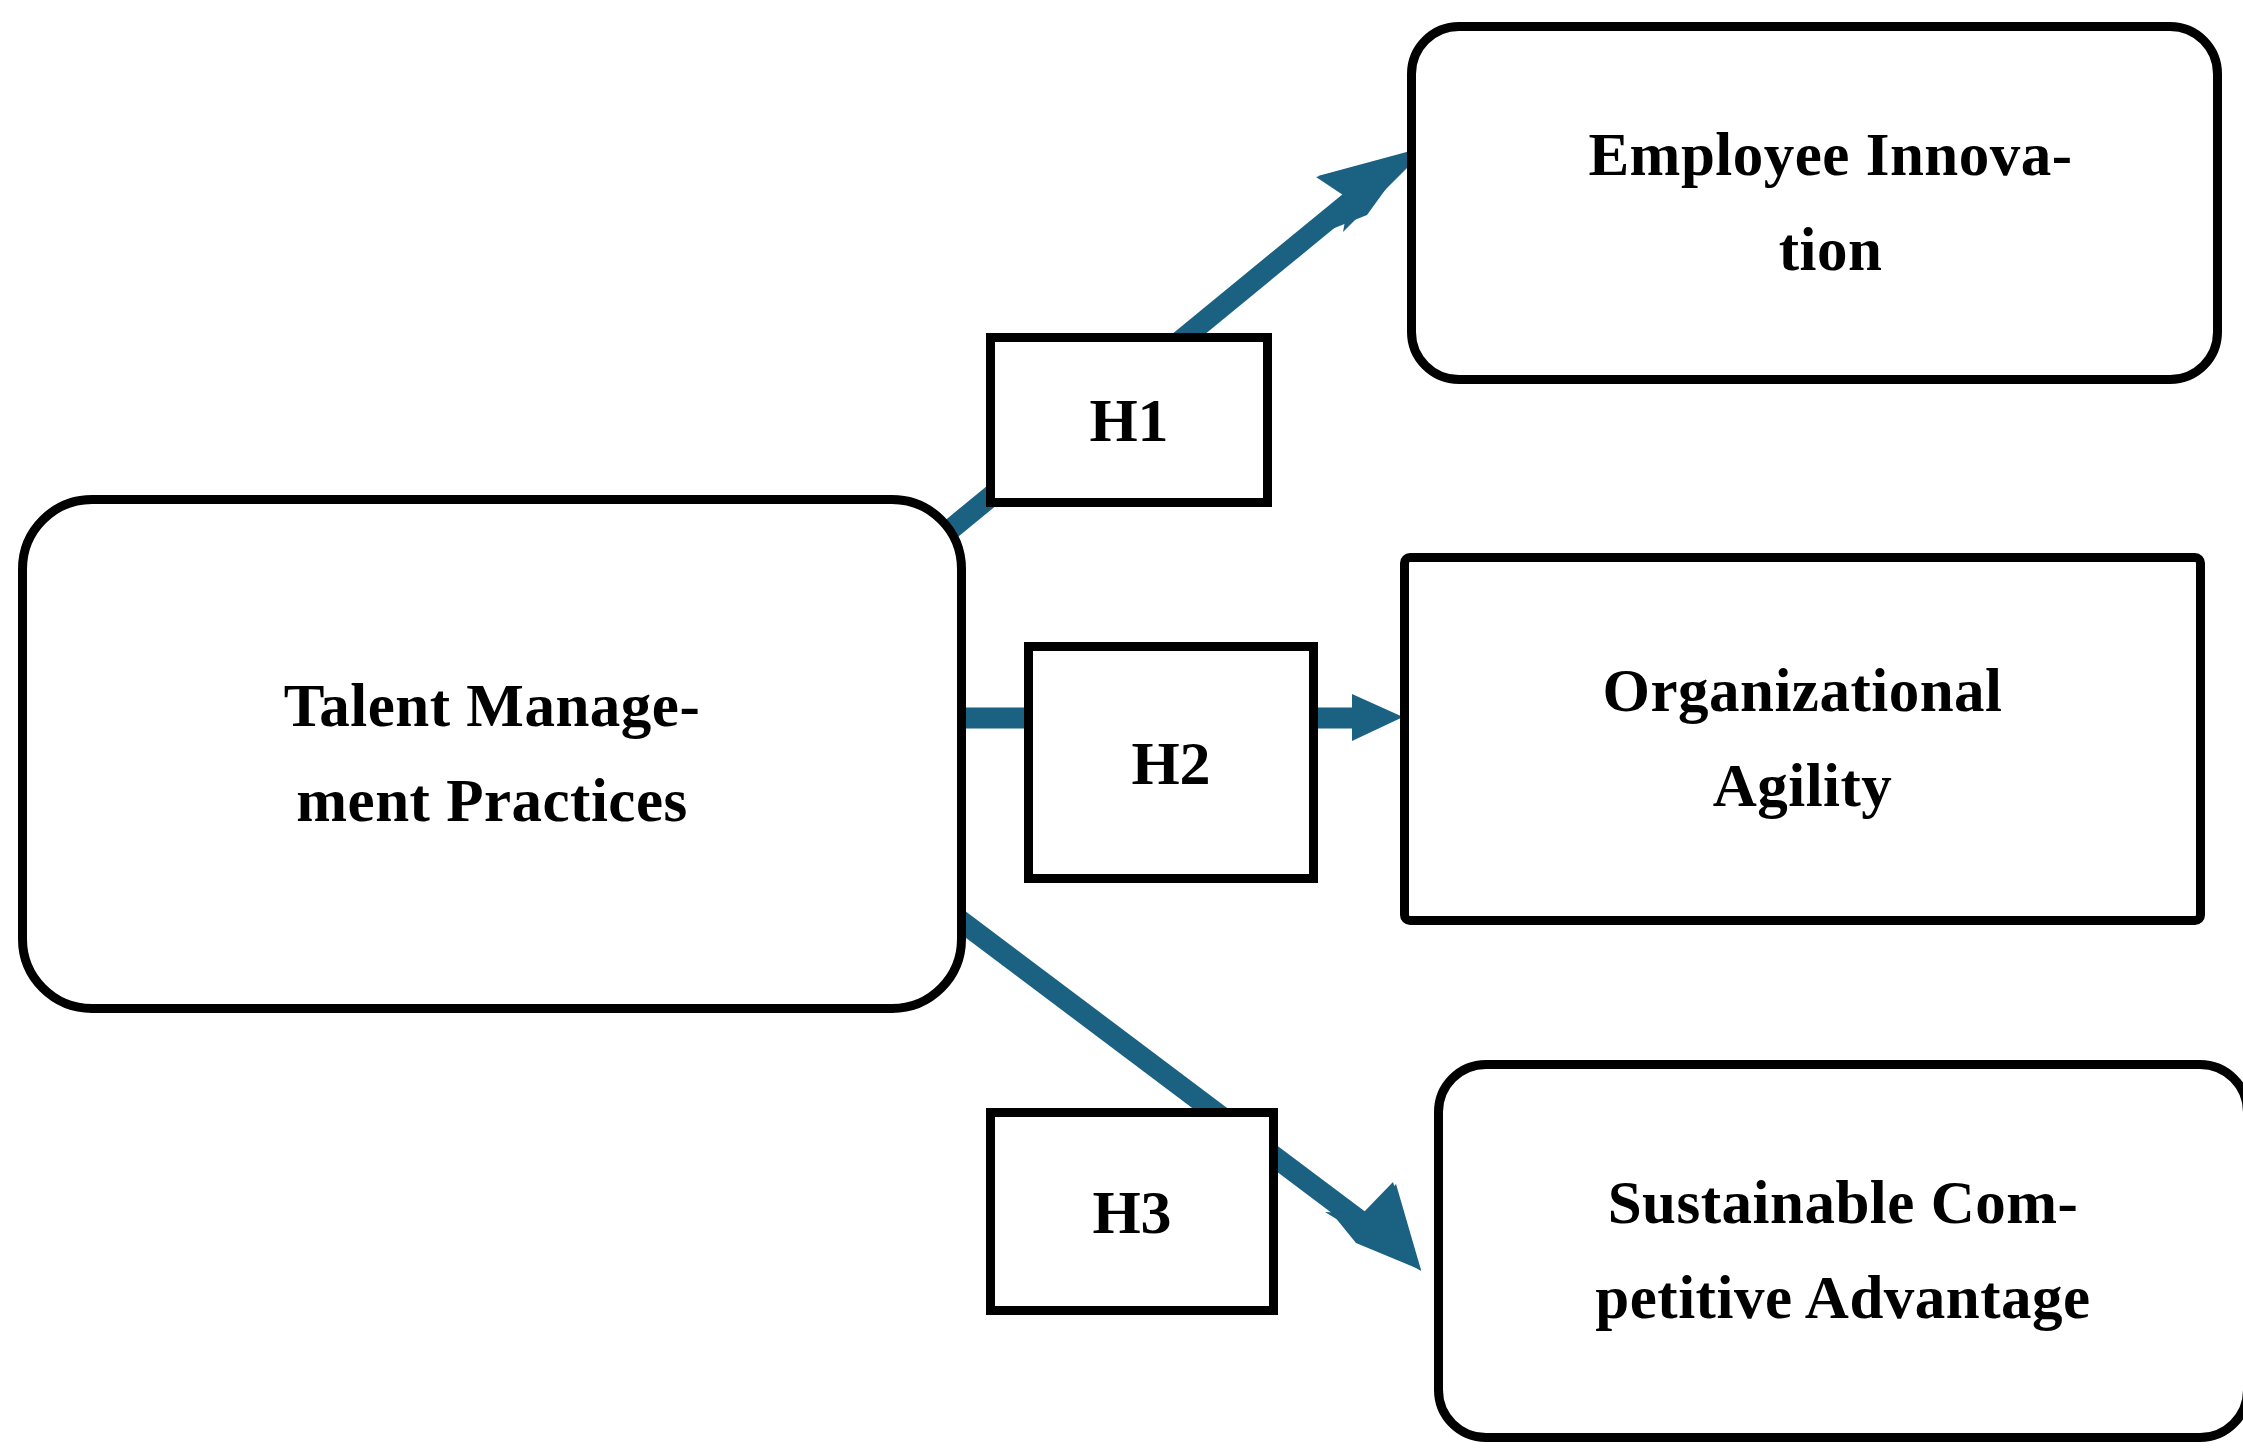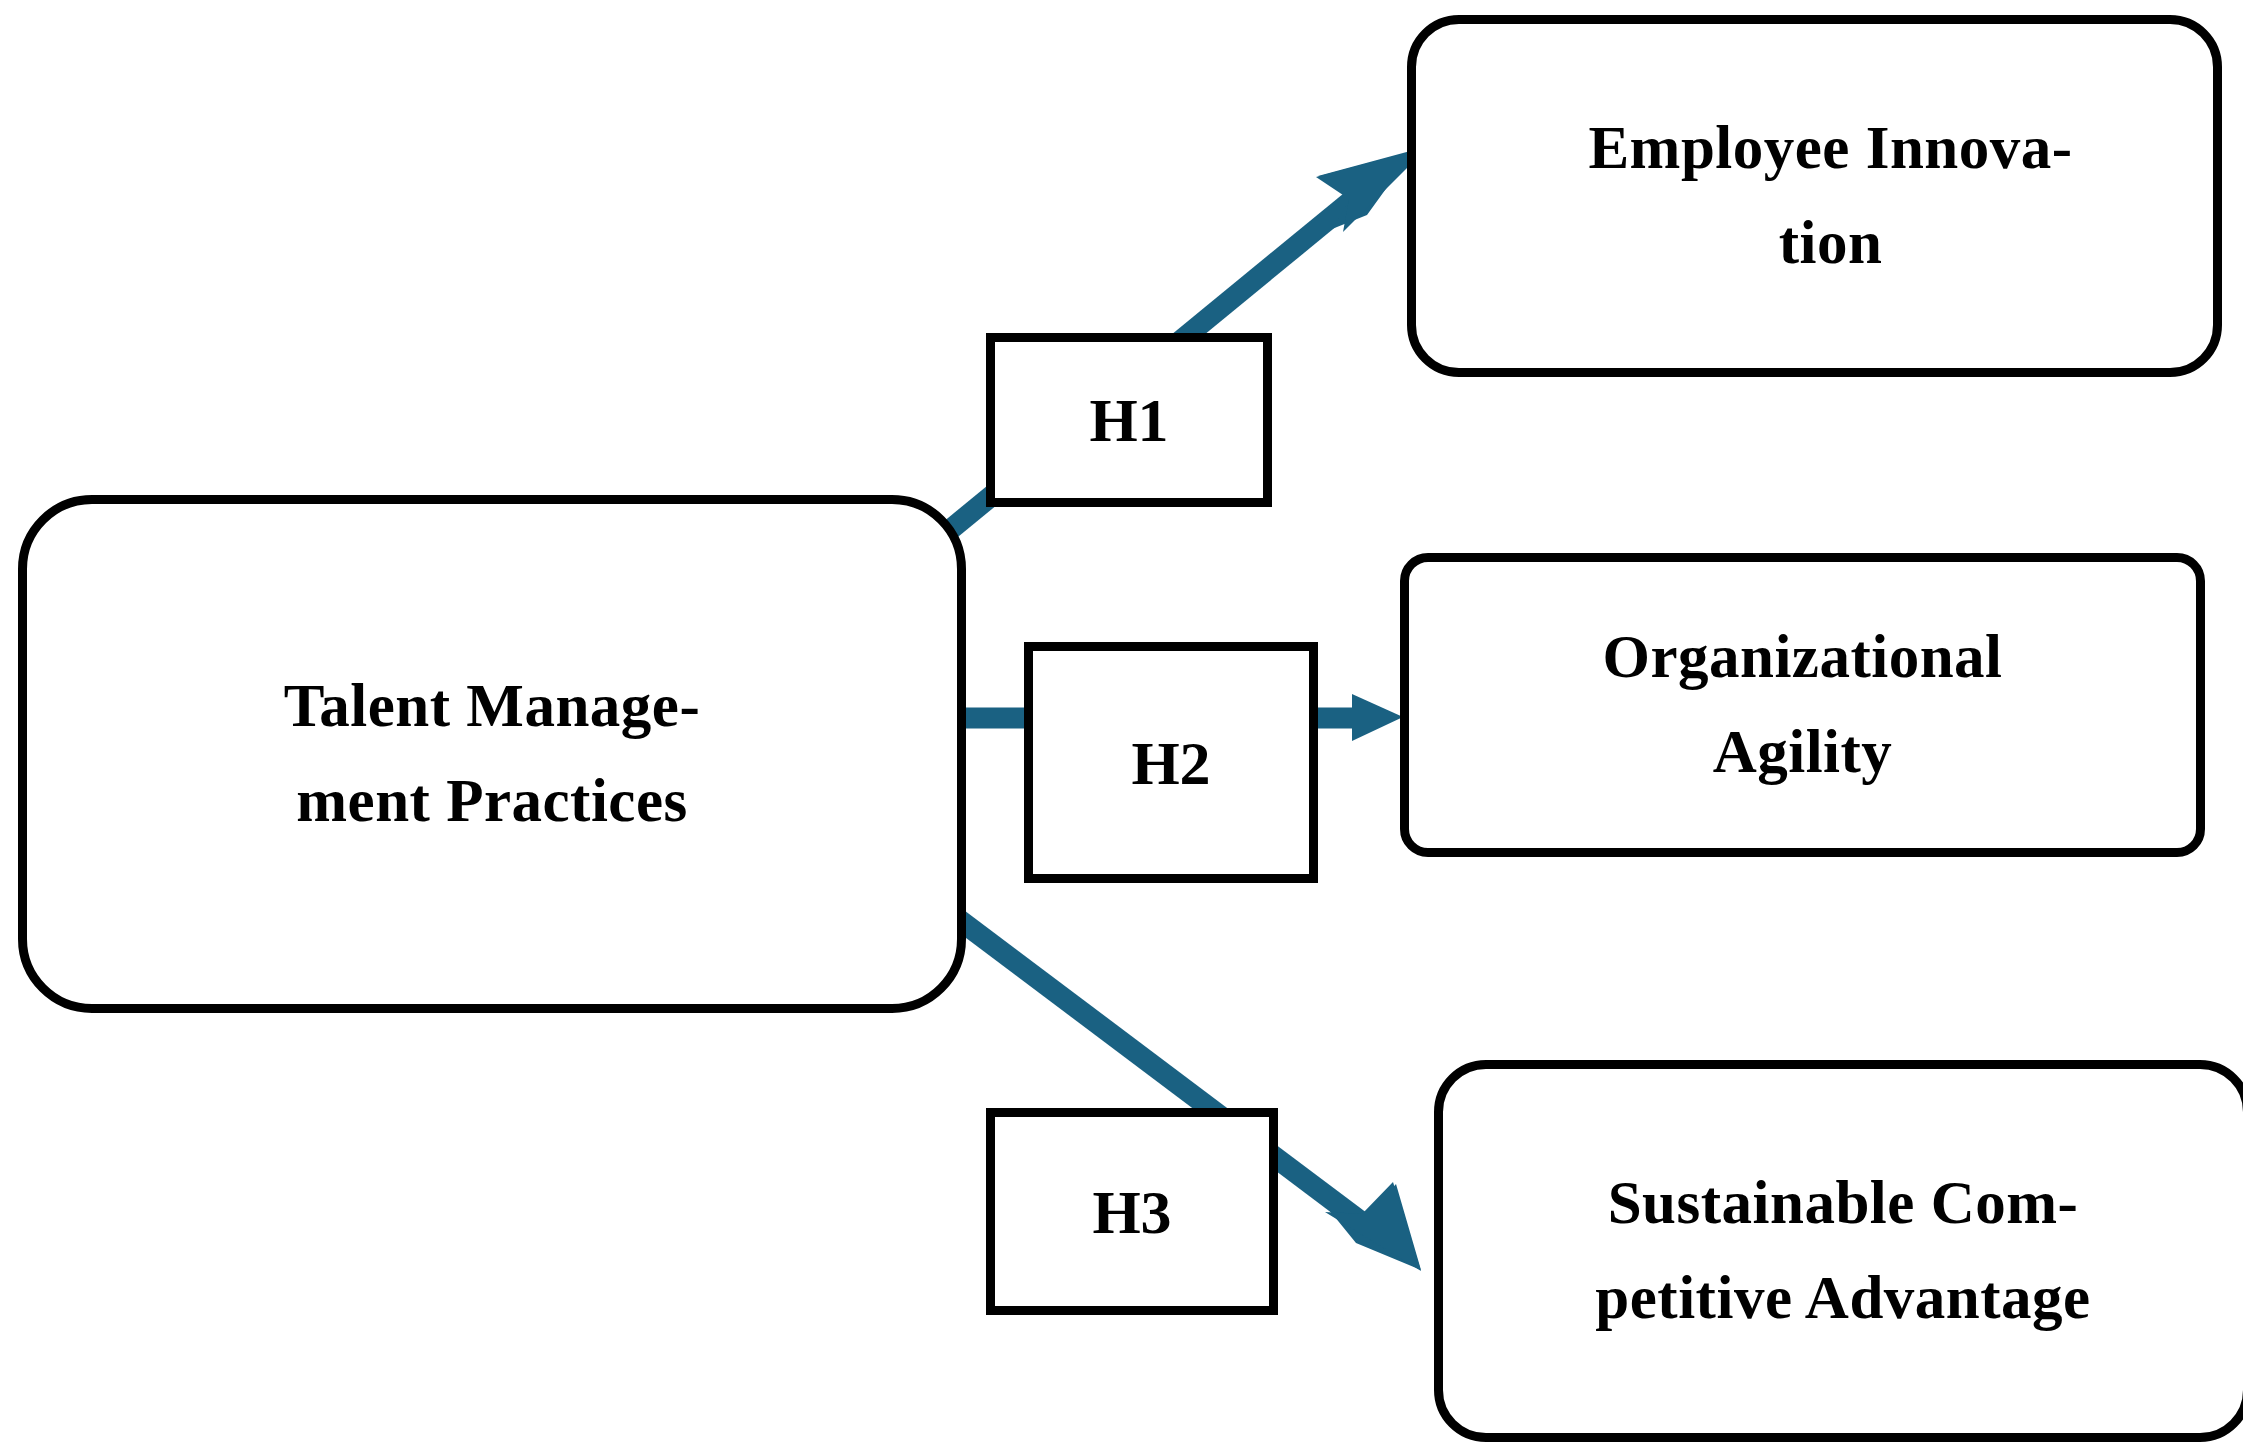--- a/index.html
+++ b/index.html
@@ -61,22 +61,22 @@
   }
   .hyp-label {
     font-family: Liberation Serif, serif;
     font-weight: bold;
     font-size: 62px;
     line-height: 1;
     color: #000000;
   }
   
   #node-talent      { left: 18px;   top: 495px;  width: 948px;  height: 518px; border-radius: 74px; }
-  #node-innovation  { left: 1407px; top: 15px;   width: 815px;  height: 362px; border-radius: 52px; padding-left: 32px; }
-  #node-agility     { left: 1400px; top: 553px;  width: 805px;  height: 304px; border-radius: 28px; }
+  #node-innovation  { left: 1407px; top: 22px;   width: 815px;  height: 362px; border-radius: 52px; padding-left: 32px; }
+  #node-agility     { left: 1400px; top: 553px;  width: 805px;  height: 372px; border-radius: 10px; }
   #node-advantage   { left: 1400px; top: 1060px; width: 818px;  height: 382px; border-radius: 52px; margin-left: 34px; }
   
   #hyp-h1 { left: 986px; top: 333px;  width: 286px; height: 174px; }
   #hyp-h2 { left: 1024px; top: 642px;  width: 294px; height: 241px; }
   #hyp-h3 { left: 986px; top: 1108px; width: 292px; height: 207px; }
 </style>
 </head>
 <body>
 
 <div id="diagram-root">

